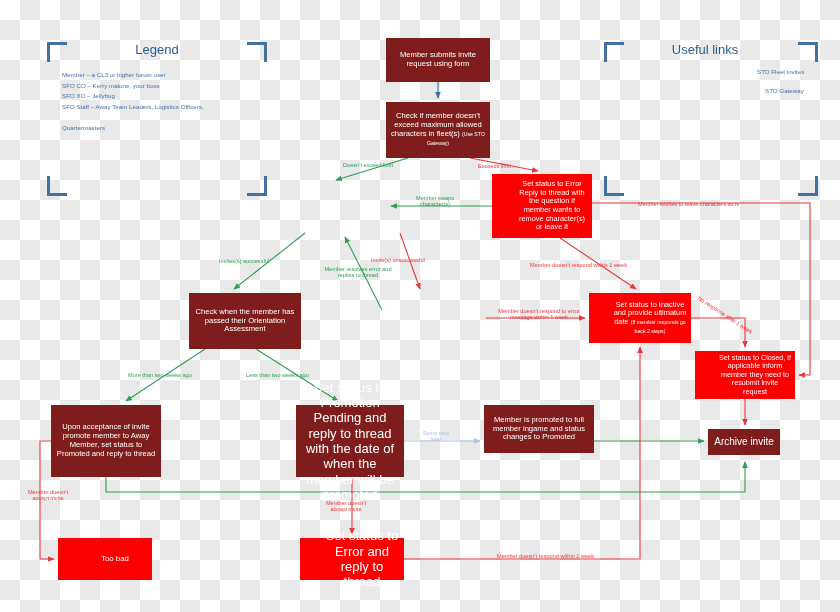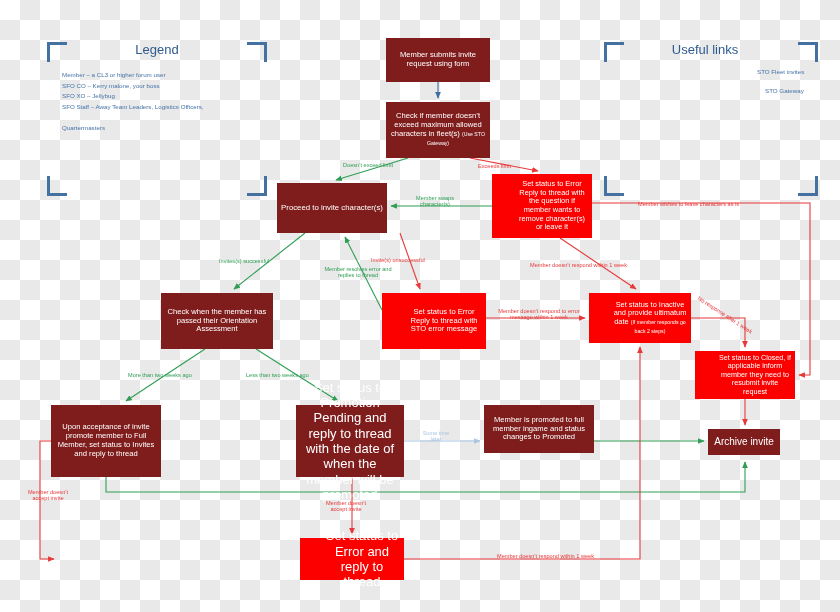--- a/index.html
+++ b/index.html
@@ -153,60 +153,57 @@
   </svg>
 
   <div class="node blue" style="left:386px; top:38px; width:104px; height:44px; font-size:7.6px;">
     <span>Member submits invite request using form</span>
   </div>
 
   <div class="node blue" style="left:386px; top:102px; width:104px; height:56px; font-size:7.6px;">
     <span><span>Check if member doesn’t exceed maximum allowed characters in fleet(s) </span><span class="sub">(Use STO Gateway)</span></span>
   </div>
 
-  <div class="node blue" style="left:277px; top:183px; width:110px; height:50px; font-size:7.8px;">
-    <span>Proceed to invite character(s)</span>
-  </div>
 
   <div class="node red" style="left:492px; top:174px; width:100px; height:64px; font-size:7.4px;">
     <span>Set status to Error Reply to thread with the question if member wants to remove character(s) or leave it</span>
   </div>
 
-  <div class="node blue" style="left:161px; top:293px; width:112px; height:56px; font-size:7.6px;">
+  <div class="node blue" style="left:189px; top:293px; width:112px; height:56px; font-size:7.6px;">
     <span>Check when the member has passed their Orientation Assessment</span>
   </div>
 
-  <div class="node red" style="left:382px; top:293px; width:104px; height:56px; font-size:7.6px;">
-    <span>Set status to Error Reply to thread with STO error message</span>
-  </div>
 
   <div class="node red" style="left:589px; top:293px; width:102px; height:50px; font-size:7.4px;">
     <span><span>Set status to Inactive and provide ultimatum date </span><span class="sub">(If member responds go back 2 steps)</span></span>
   </div>
 
   <div class="node red" style="left:695px; top:351px; width:100px; height:48px; font-size:7.2px;">
     <span>Set status to Closed, if applicable inform member they need to resubmit invite request</span>
   </div>
 
   <div class="node blue" style="left:51px; top:405px; width:110px; height:72px; font-size:7.6px;">
-    <span>Upon acceptance of invite promote member to Full Member, set status to Invites and reply to thread</span>
+    <span>Upon acceptance of invite promote member to Away Member, set status to Promoted and reply to thread</span>
   </div>
 
   <div class="node blue" style="left:296px; top:405px; width:108px; height:72px; font-size:13px;">
     <span>Set status to Promotion Pending and reply to thread with the date of when the member will be promoted</span>
   </div>
 
   <div class="node blue" style="left:484px; top:405px; width:110px; height:48px; font-size:7.6px;">
     <span>Member is promoted to full member ingame and status changes to Promoted</span>
   </div>
 
   <div class="node blue" style="left:708px; top:429px; width:72px; height:26px; font-size:10px;">
     <span>Archive invite</span>
   </div>
 
+  <div class="node red" style="left:58px; top:538px; width:94px; height:42px; font-size:7.8px;">
+    <span>Too bad</span>
+  </div>
 
   <div class="node red" style="left:300px; top:538px; width:104px; height:42px; font-size:13px;">
     <span>Set status to Error and reply to thread</span>
   </div>
 
   <div class="elabel green" style="left:343px; top:162px; font-size:5.6px;">Doesn’t exceed limit</div>
 
   <div class="elabel red" style="left:478px; top:163px; font-size:5.6px;">Exceeds limit</div>
 
   <div class="elabel green wrap" style="left:404px; top:195px; width:62px; font-size:5.6px;">Member swaps character(s)</div>

